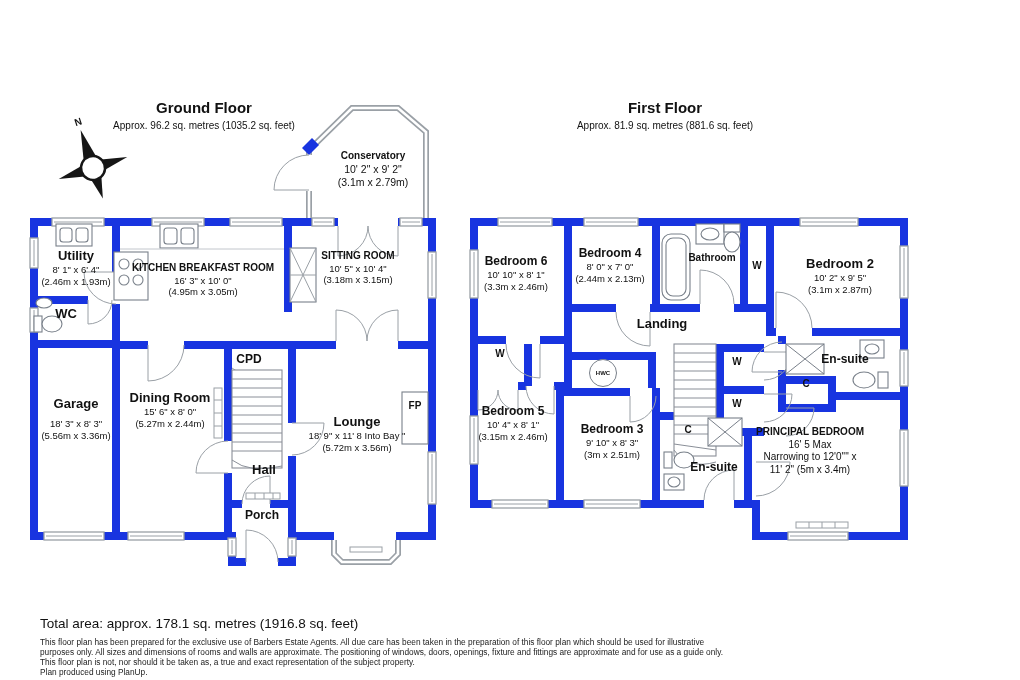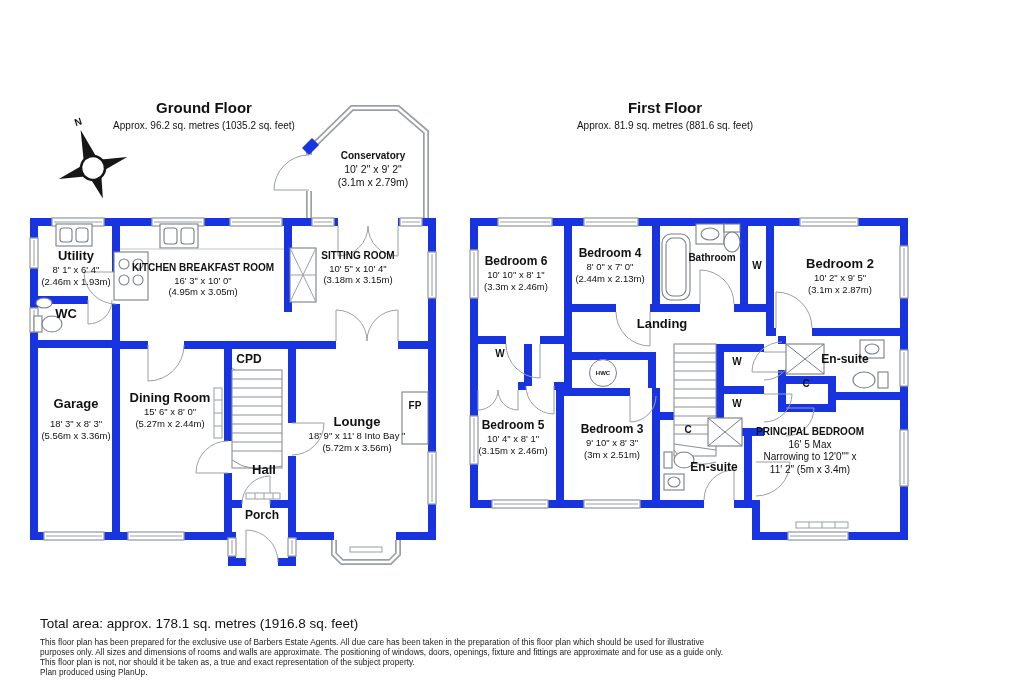--- a/index.html
+++ b/index.html
@@ -481,21 +481,21 @@
   <div class="rname big">Landing</div>
 </div>
 <div class="lbl tag" style="left:500px;top:348px">W</div>
 <div class="hwc" style="left:589px;top:359px">HWC</div>
 <div class="lbl tag" style="left:737px;top:356px">W</div>
 <div class="lbl tag" style="left:737px;top:398px">W</div>
 <div class="lbl" style="left:845px;top:352px">
   <div class="rname med">En-suite</div>
 </div>
 <div class="lbl tag" style="left:806px;top:378px">C</div>
-<div class="lbl" style="left:513px;top:418px">
+<div class="lbl" style="left:513px;top:404px">
   <div class="rname">Bedroom 5</div>
   <div class="rdim">10' 4" x 8' 1"</div>
   <div class="rdim">(3.15m x 2.46m)</div>
 </div>
 <div class="lbl" style="left:612px;top:422px">
   <div class="rname">Bedroom 3</div>
   <div class="rdim">9' 10" x 8' 3"</div>
   <div class="rdim">(3m x 2.51m)</div>
 </div>
 <div class="lbl tag" style="left:688px;top:424px">C</div>

